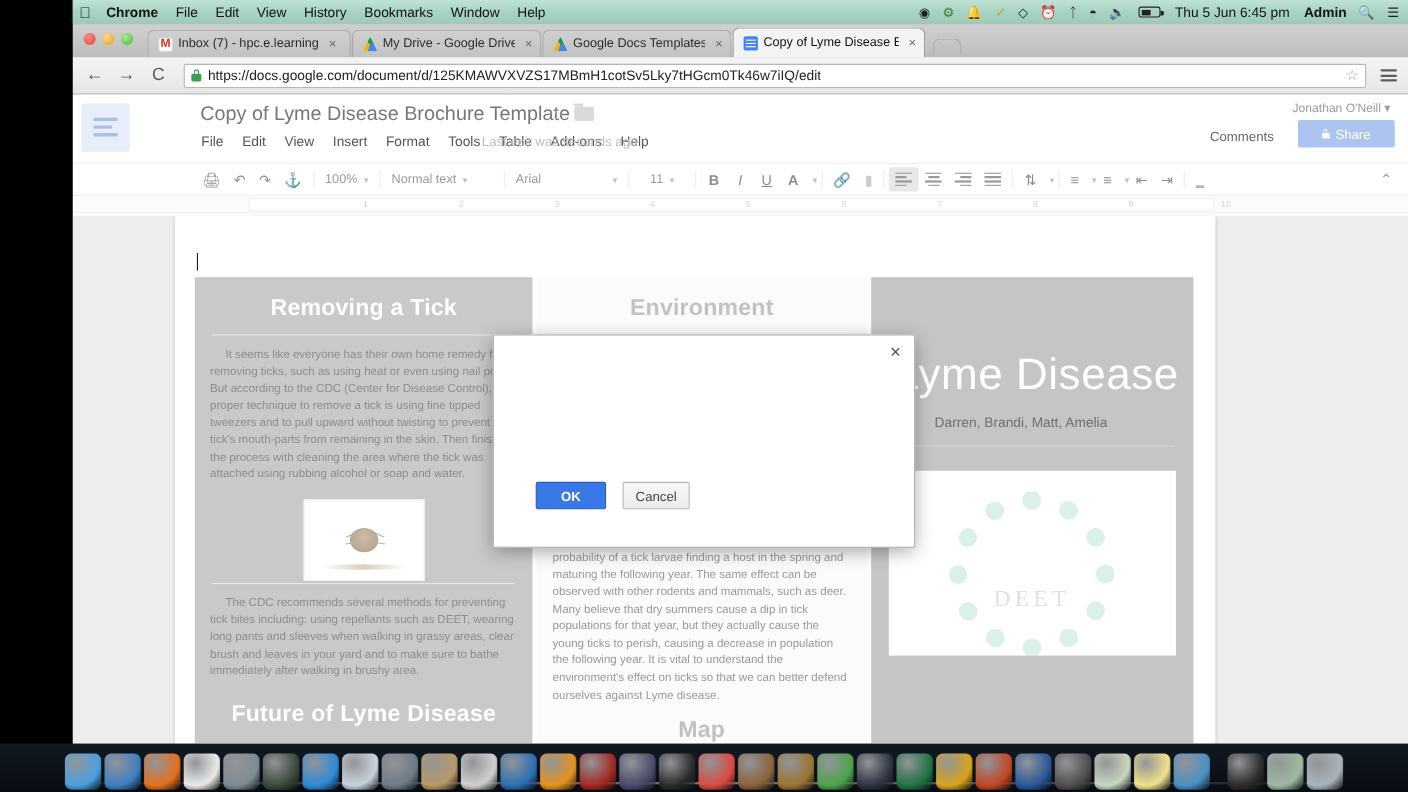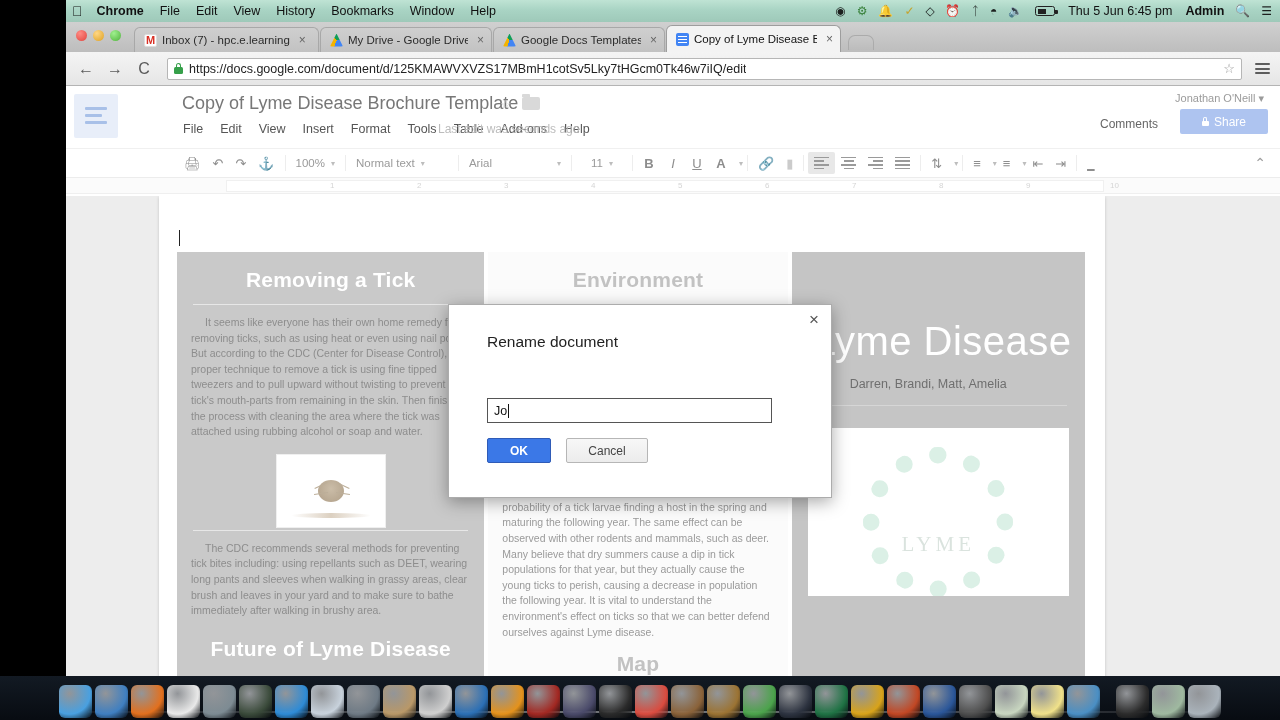--- a/index.html
+++ b/index.html
@@ -186,21 +186,21 @@
     border:1px solid #555; background:#fff; font-size:12.5px; color:#111;
     display:flex; align-items:center; padding-left:6px;
   }
   .dlg-input .txtcaret { width:1px; height:14px; background:#111; margin-left:1px; }
   .dlg-ok {
     position:absolute; left:38px; top:133px; width:64px; height:25px; background:#3b78e7;
     color:#fff; font-size:12px; font-weight:bold; display:flex; align-items:center; justify-content:center;
     border:1px solid #2f5bb7; border-radius:2px;
   }
   .dlg-cancel {
-    position:absolute; left:117px; top:133px; width:82px; height:25px;
+    position:absolute; left:117px; top:133px; width:61px; height:25px;
     background: linear-gradient(180deg,#f7f7f7,#ececec); color:#444; font-size:12px;
     display:flex; align-items:center; justify-content:center; border:1px solid #b6b6b6; border-radius:2px;
   }
 
   
   .dock {
     position:absolute; left:0; bottom:0; width:1280px; height:44px; z-index:50;
     background: linear-gradient(180deg, rgba(20,28,38,.92), rgba(8,12,18,.97));
   }
   .dock-inner { position:absolute; left:50%; transform:translateX(-50%); bottom:2px; display:flex; align-items:flex-end; gap:3px; }
@@ -459,35 +459,30 @@
               <div class="body-t" style="padding-top:138px;text-indent:0;">populations. This explains why tick populations tend to be down a year and a half after a severe winter. Cold winters knock mouse populations; this in turn reduces the probability of a tick larvae finding a host in the spring and maturing the following year. The same effect can be observed with other rodents and mammals, such as deer. Many believe that dry summers cause a dip in tick populations for that year, but they actually cause the young ticks to perish, causing a decrease in population the following year. It is vital to understand the environment's effect on ticks so that we can better defend ourselves against Lyme disease.</div>
               <div class="col-h gray" style="padding-top:12px;">Map</div>
             </div>
 
             <div class="col c3">
               <div class="big-title">Lyme Disease</div>
               <div class="byline">Darren, Brandi, Matt, Amelia</div>
               <div class="r-line"></div>
               <div class="logo-box">
                 <span class="wreath"></span>
-                <span class="wreath-txt">LYME</span>
+                <span class="wreath-txt">DEET</span>
               </div>
             </div>
 
           </div>
         </div>
       </div>
 
       <div class="dialog">
         <span class="dlg-close">×</span>
-        <div class="dlg-title">Rename document</div>
-        <div class="dlg-input">
-          <span>Jo</span>
-          <span class="txtcaret"></span>
-        </div>
         <div class="dlg-ok">OK</div>
         <div class="dlg-cancel">Cancel</div>
       </div>
 
     </div>
   </div>
 
   <div class="leftblack"></div>
 
   <div class="dock">

